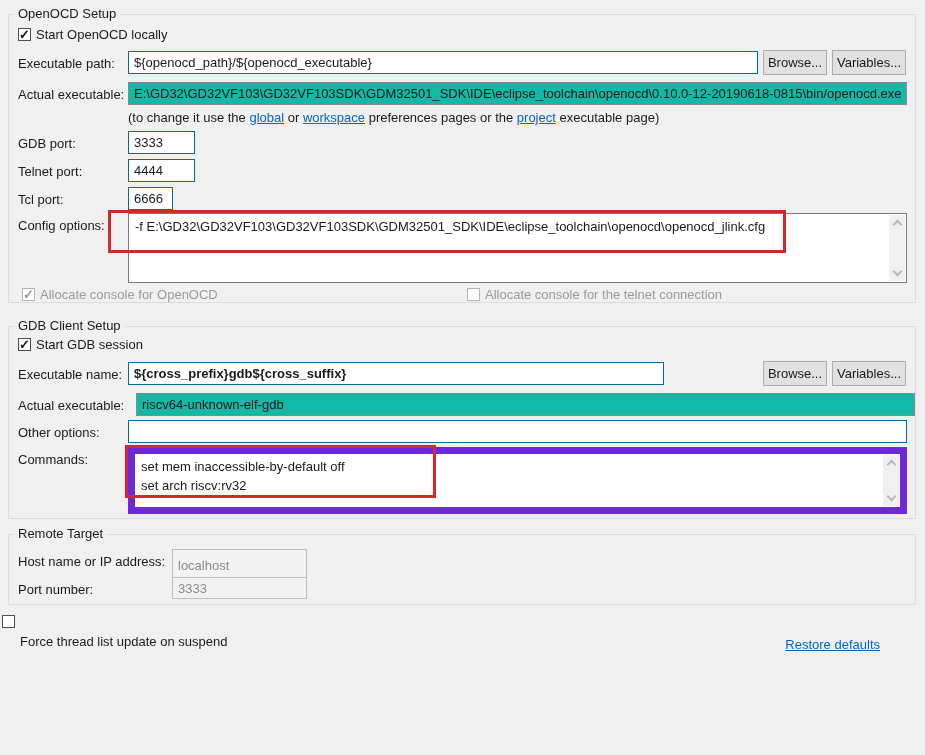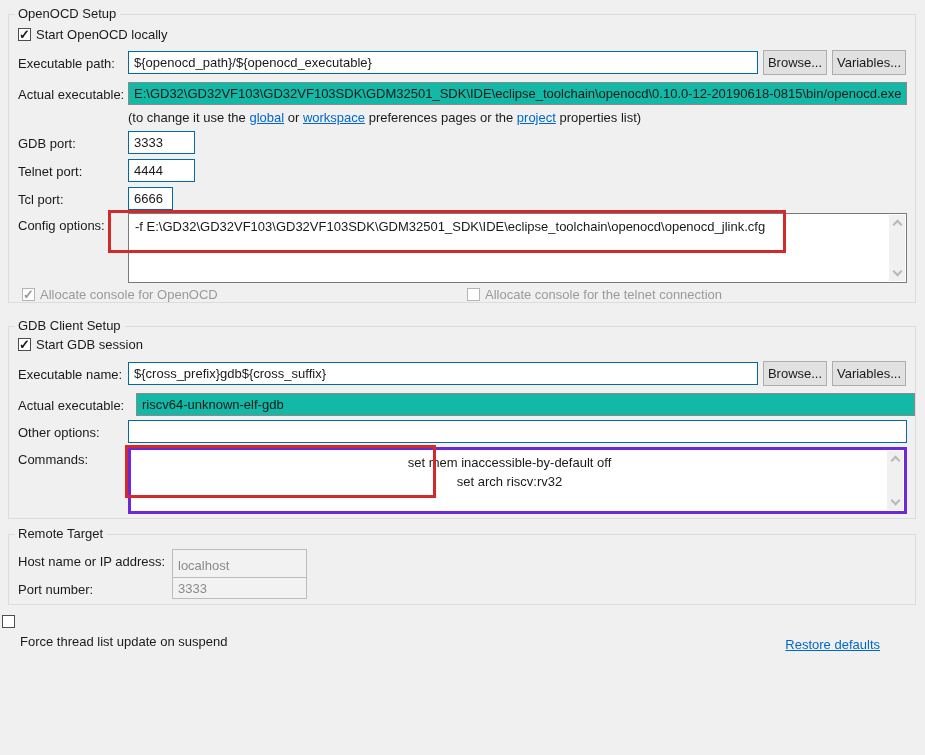--- a/index.html
+++ b/index.html
@@ -38,21 +38,21 @@
     content:"✓"; position:absolute; left:0px; top:-2px;
     font-size:13px; font-weight:bold; color:#1a1a1a;
   }
   .checkbox.disabled { border-color:#b4b4b4; }
   .checkbox.disabled.checked::after { color:#9a9a9a; }
   .dis-text { color:#9a9a9a; }
   .link { color:#0066cc; text-decoration:underline; cursor:pointer; }
   .textarea-box {
     position:absolute; background:#fff; border:1px solid #7a7a7a;
   }
-  .textarea-box.focused { border:3px solid #6d28d9;text-align:center; }
+  .textarea-box.focused { border:7px solid #6d28d9; }
   .textarea-text {
     position:absolute; left:0; top:0; right:18px; bottom:0;
     padding:3px 4px 2px 6px; white-space:pre-wrap; line-height:19px;
     overflow:hidden;
   }
   .sb {
     position:absolute; top:1px; right:1px; bottom:1px; width:16px;
     background:#f0f0f0;
     display:flex; flex-direction:column; justify-content:space-between;
     align-items:center; padding:4px 0;
@@ -85,21 +85,21 @@
 
 <span class="lbl" style="left:18px; top:56px;">Executable path:</span>
 <input class="txt-input" style="left: 128px; top: 51px; width: 630px; height: 23px;" value="${openocd_path}/${openocd_executable}">
 <button class="btn" style="left:763px; top:50px; width:64px; height:25px;">Browse...</button>
 <button class="btn" style="left:832px; top:50px; width:74px; height:25px;">Variables...</button>
 
 <span class="lbl" style="left:18px; top:87px;">Actual executable:</span>
 <input class="txt-input readonly" style="left: 128px; top: 82px; width: 779px; height: 23px;" readonly="" value="E:\GD32\GD32VF103\GD32VF103SDK\GDM32501_SDK\IDE\eclipse_toolchain\openocd\0.10.0-12-20190618-0815\bin/openocd.exe">
 
 <div class="hint" style="left:128px; top:110px;">
-  <span>(to change it use the </span><span class="link">global</span><span> or </span><span class="link">workspace</span><span> preferences pages or the </span><span class="link">project</span><span> properties list)</span>
+  <span>(to change it use the </span><span class="link">global</span><span> or </span><span class="link">workspace</span><span> preferences pages or the </span><span class="link">project</span><span> executable page)</span>
 </div>
 
 <span class="lbl" style="left:18px; top:136px;">GDB port:</span>
 <input class="txt-input" style="left: 128px; top: 131px; width: 67px; height: 23px;" value="3333">
 
 <span class="lbl" style="left:18px; top:164px;">Telnet port:</span>
 <input class="txt-input" style="left: 128px; top: 159px; width: 67px; height: 23px;" value="4444">
 
 <span class="lbl" style="left:18px; top:192px;">Tcl port:</span>
 <input class="txt-input" style="left: 128px; top: 187px; width: 45px; height: 23px;" value="6666">
@@ -121,21 +121,21 @@
 <span class="lbl dis-text" style="left:485px; top:287px;">Allocate console for the telnet connection</span>
 
 <div class="group" style="left:8px; top:326px; width:908px; height:193px;">
   <span class="group-title">GDB Client Setup</span>
 </div>
 
 <span class="checkbox checked" style="left:18px; top:338px;"></span>
 <span class="lbl" style="left:36px; top:337px;">Start GDB session</span>
 
 <span class="lbl" style="left:18px; top:367px;">Executable name:</span>
-<input class="txt-input" style="left: 128px; top: 362px; width: 630px; height: 23px;" value="${cross_prefix}gdb${cross_suffix}">
+<input class="txt-input" style="left: 128px; top: 362px; width: 536px; height: 23px; font-weight: bold;" value="${cross_prefix}gdb${cross_suffix}">
 <button class="btn" style="left:763px; top:361px; width:64px; height:25px;">Browse...</button>
 <button class="btn" style="left:832px; top:361px; width:74px; height:25px;">Variables...</button>
 
 <span class="lbl" style="left:18px; top:398px;">Actual executable:</span>
 <input class="txt-input readonly" style="left: 128px; top: 393px; width: 779px; height: 23px; margin-left: 8px;" readonly="" value="riscv64-unknown-elf-gdb">
 
 <span class="lbl" style="left:18px; top:425px;">Other options:</span>
 <input class="txt-input" style="left: 128px; top: 420px; width: 779px; height: 23px;" value="">
 
 <span class="lbl" style="left:18px; top:452px;">Commands:</span>

